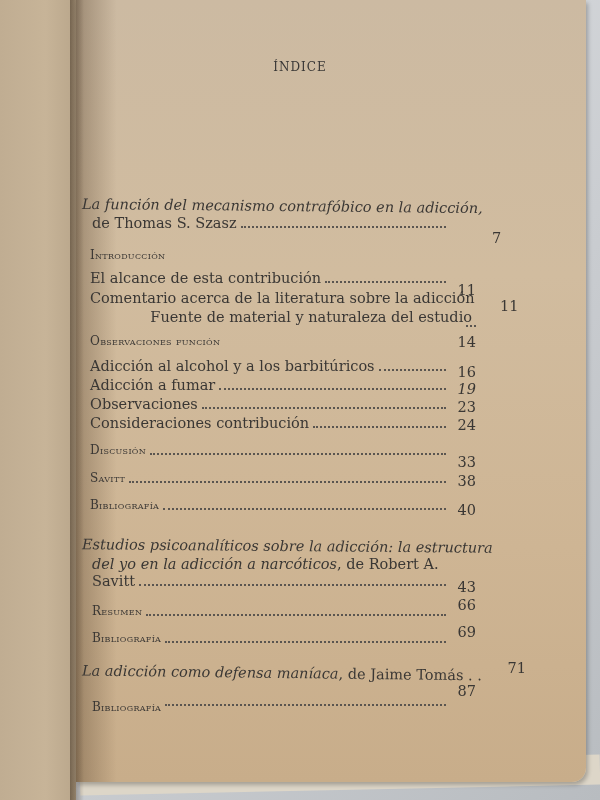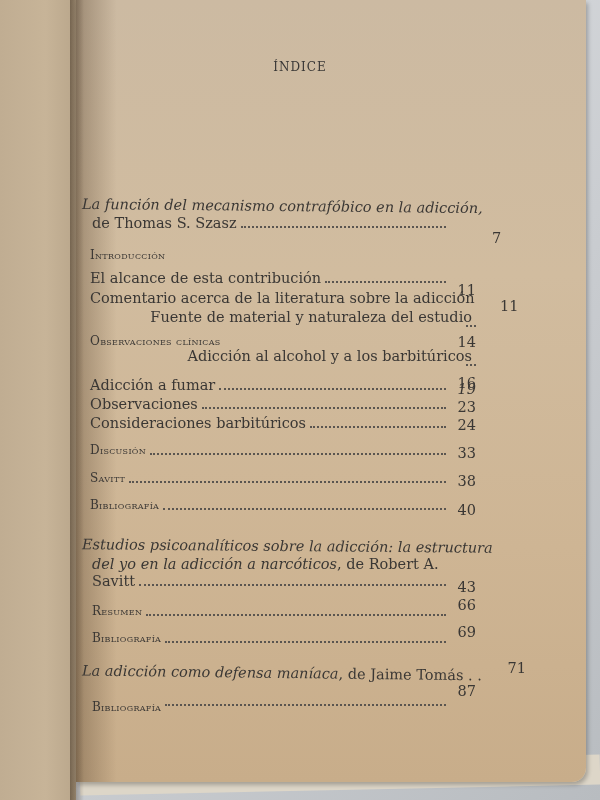--- a/index.html
+++ b/index.html
@@ -87,47 +87,47 @@
     <span class="label">Comentario acerca de la literatura sobre la adicción</span>
     <span class="dots"></span>
     <span class="page-num" style="position:relative; top:8px;">11</span>
   </div>
   <div class="row" style="top:309px;flex-direction:column;">
     <span class="label">Fuente de material y naturaleza del estudio</span>
     <span class="dots"></span>
     <span class="page-num" style="position:relative; top:4px;">14</span>
   </div>
 
-  <div class="plain sc" style="left:0; top:333px;">Observaciones clínicas</div>
+  <div class="plain sc" style="left:0; top:333px;">Observaciones función</div>
 
-  <div class="row" style="top:348px;flex-direction:column;">
+  <div class="row" style="top:358px;">
     <span class="label">Adicción al alcohol y a los barbitúricos</span>
     <span class="dots"></span>
     <span class="page-num" style="position:relative; top:6px;">16</span>
   </div>
   <div class="row" style="top:377px;">
     <span class="label">Adicción a fumar</span>
     <span class="dots"></span>
     <span class="page-num" style="position:relative; top:4px;font-style:italic;">19</span>
   </div>
   <div class="row" style="top:396px;">
     <span class="label">Observaciones</span>
     <span class="dots"></span>
     <span class="page-num" style="position:relative; top:3px;">23</span>
   </div>
   <div class="row" style="top:415px;">
-    <span class="label">Consideraciones barbitúricos</span>
+    <span class="label">Consideraciones contribución</span>
     <span class="dots"></span>
     <span class="page-num" style="position:relative; top:2px;">24</span>
   </div>
 
   <div class="row" style="top:442px;">
     <span class="label sc">Discusión</span>
     <span class="dots"></span>
-    <span class="page-num" style="position:relative; top:3px;text-align:right;">33</span>
+    <span class="page-num" style="position:relative; top:12px;text-align:right;">33</span>
   </div>
   <div class="row" style="top:470px;">
     <span class="label sc">Savitt</span>
     <span class="dots"></span>
     <span class="page-num" style="position:relative; top:3px;">38</span>
   </div>
   <div class="row" style="top:497px;">
     <span class="label sc">Bibliografía</span>
     <span class="dots"></span>
     <span class="page-num" style="position:relative; top:5px;">40</span>

